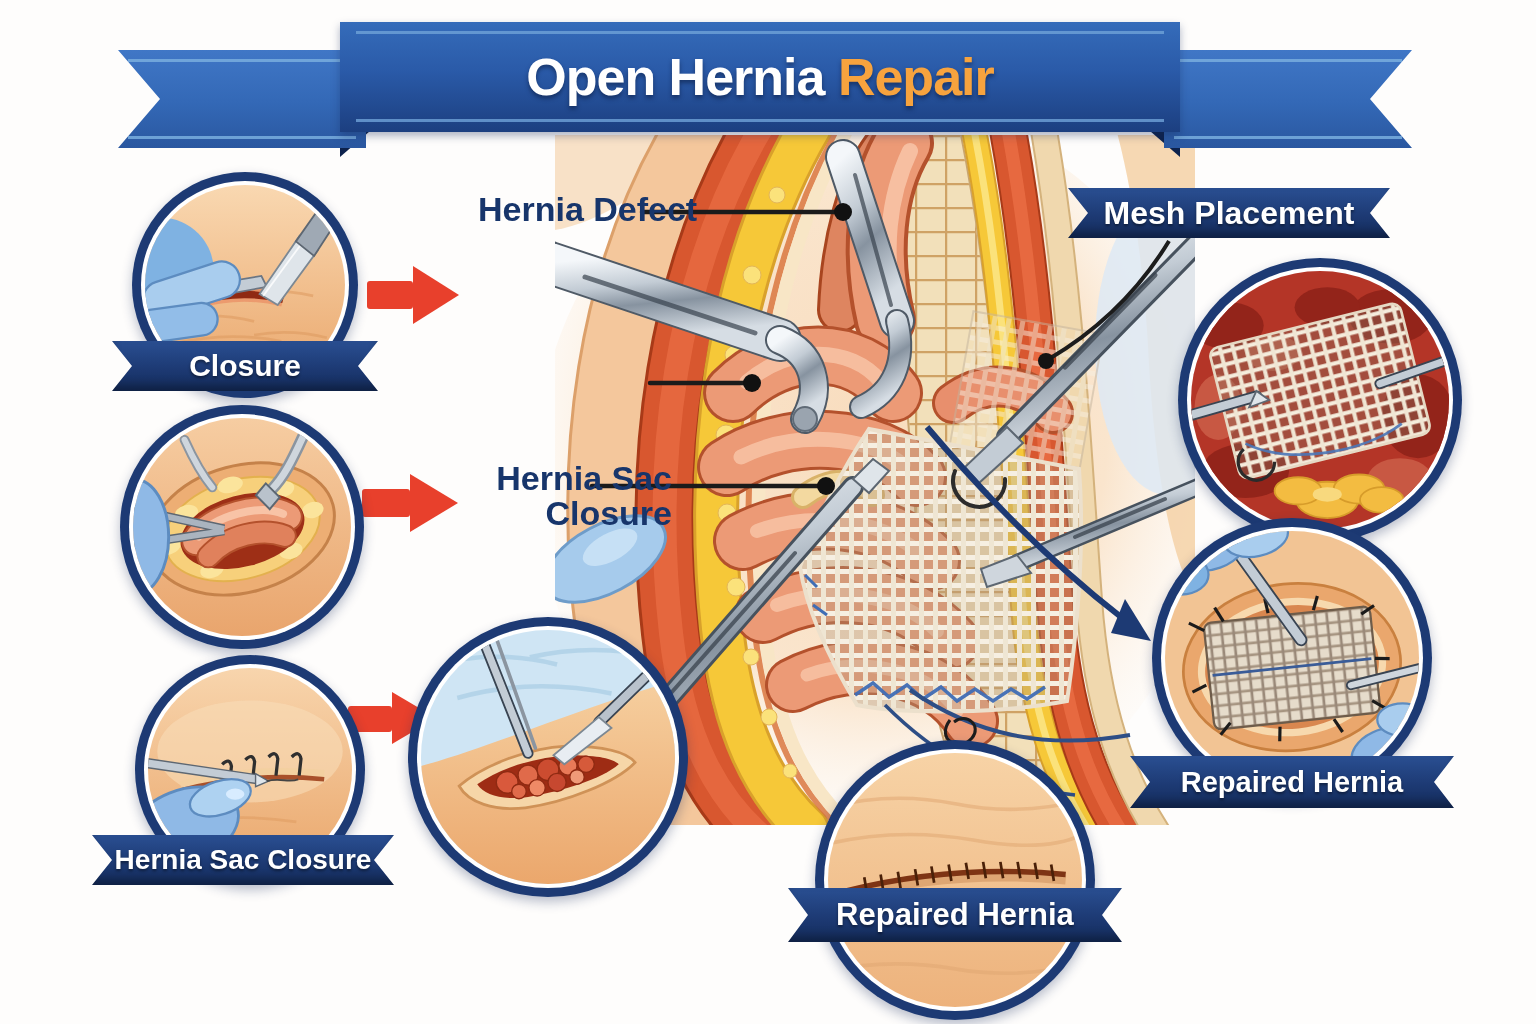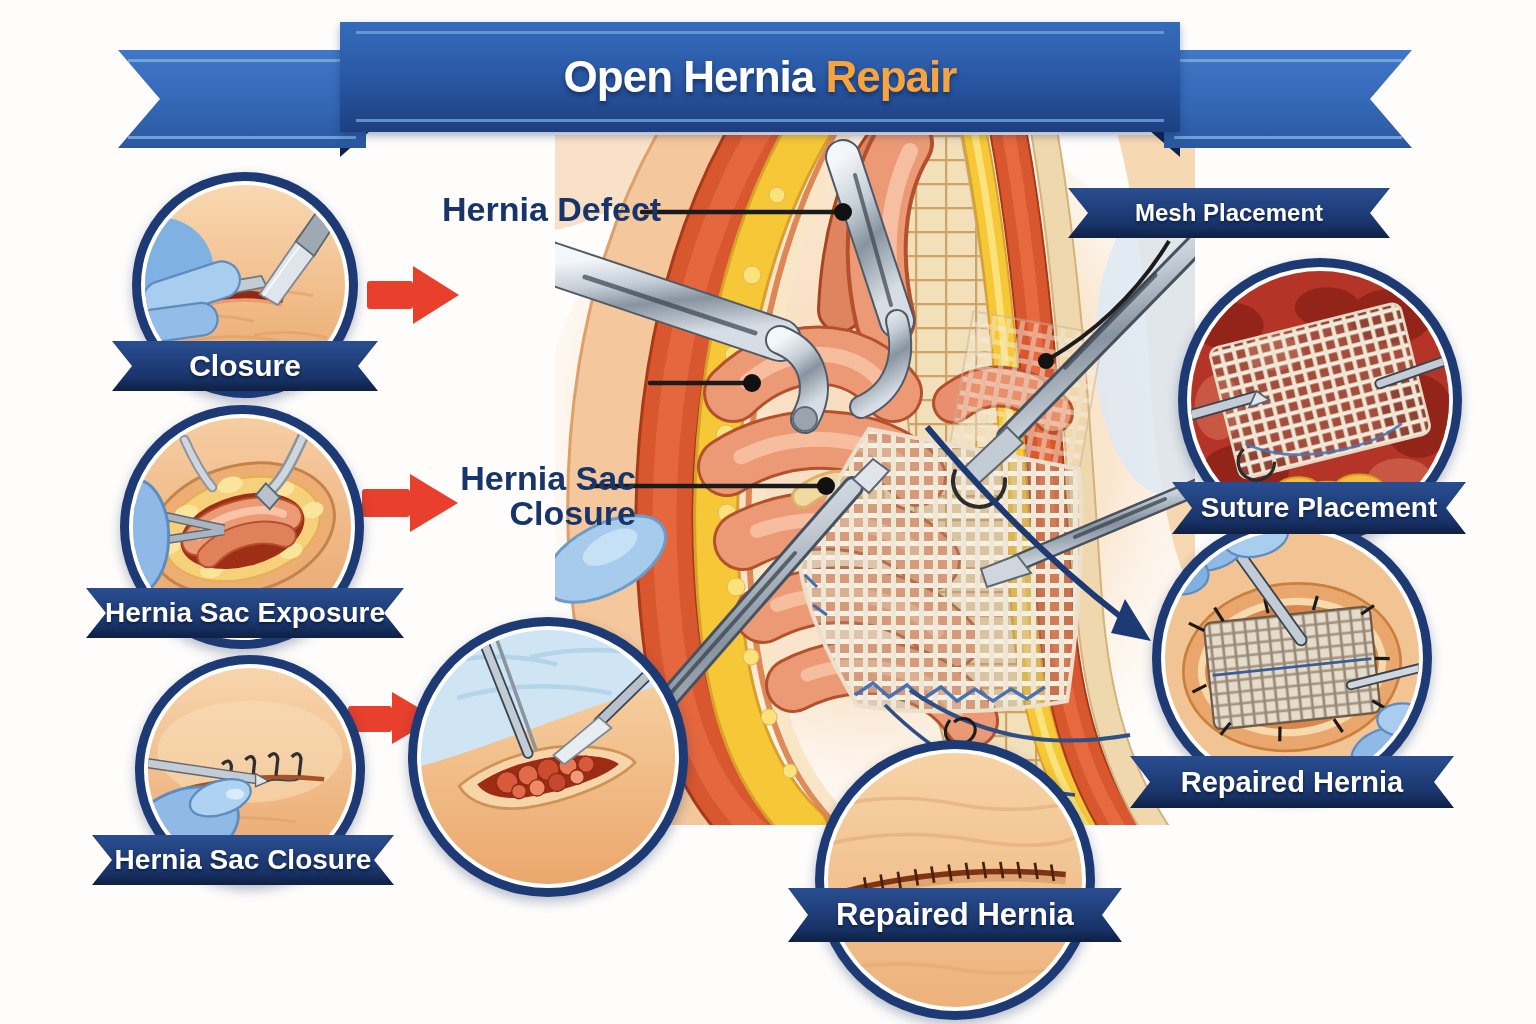--- a/index.html
+++ b/index.html
@@ -10,42 +10,42 @@
       background:linear-gradient(180deg,#4077c6 0%,#3368b6 55%,#2a57a0 100%);}
   .title-tail.left{left:118px;width:248px;clip-path:polygon(0 0,100% 0,100% 100%,0 100%,42px 50%);}
   .title-tail.right{left:1164px;width:248px;clip-path:polygon(0 0,100% 0,calc(100% - 42px) 50%,100% 100%,0 100%);}
   .title-tail::before,.title-tail::after{content:"";position:absolute;left:10px;right:10px;height:3px;background:#79aede;opacity:.85;}
   .title-tail::before{top:9px;} .title-tail::after{bottom:9px;}
   .title-center{position:absolute;left:340px;top:22px;width:840px;height:110px;z-index:7;
       background:linear-gradient(180deg,#356cba 0%,#2a5aa8 45%,#1c3f80 100%);
       display:flex;align-items:center;justify-content:center;box-shadow:0 4px 8px rgba(20,40,90,.35);}
   .title-center::before,.title-center::after{content:"";position:absolute;left:16px;right:16px;height:3px;background:#6fa3d8;opacity:.8;}
   .title-center::before{top:9px;} .title-center::after{bottom:10px;}
-  .title-text{font-size:44px;font-weight:bold;letter-spacing:-1px;color:#ffffff;
+  .title-text{font-size:52px;font-weight:bold;letter-spacing:-1px;color:#ffffff;
       text-shadow:0 3px 4px rgba(8,20,50,.5);white-space:nowrap;}
   .title-text .accent{color:#f7a33e;}
   .title-fold{position:absolute;top:131px;width:30px;height:26px;background:#0d224d;z-index:5;}
   .fold-l{left:340px;clip-path:polygon(0 0,100% 0,0 100%);}
   .fold-r{left:1150px;clip-path:polygon(0 0,100% 0,100% 100%);}
   
   .ribbon{position:absolute;z-index:5;display:flex;align-items:center;justify-content:center;
       background:linear-gradient(180deg,#2a4f92 0%,#1d3a74 55%,#142c5c 100%);
       color:#fff;font-weight:bold;text-align:center;
       clip-path:polygon(0 0,100% 0,calc(100% - 20px) 50%,100% 100%,0 100%,20px 50%);
       text-shadow:0 2px 3px rgba(0,0,0,.45);box-shadow:inset 0 -6px 10px rgba(0,0,0,.28);
       filter:drop-shadow(0 3px 3px rgba(20,30,60,.3));white-space:nowrap;}
   
   .circle{position:absolute;border-radius:50%;background:#1d3a74;z-index:3;
       box-shadow:0 5px 12px rgba(20,40,90,.3);}
   .circle .white{position:absolute;inset:9px;border-radius:50%;background:#fff;}
   .circle .content{position:absolute;inset:13px;border-radius:50%;overflow:hidden;}
   .circle svg{display:block;width:100%;height:100%;}
   
   .anno{position:absolute;z-index:6;color:#17356b;font-weight:bold;font-size:34px;
-      line-height:1.03;white-space:pre-line;}
+      line-height:1.03;white-space:pre-line;margin-left:36px;}
   
   #fig-svg{position:absolute;left:555px;top:135px;z-index:1;}
   #overlay-svg{position:absolute;left:0;top:0;z-index:2;pointer-events:none;}
 </style>
 </head>
 <body>
 
 <div id="page">
 
   <svg id="fig-svg" width="640" height="690" viewBox="0 0 640 690">
@@ -335,23 +335,20 @@
           <path d="M52,22 C62,44 70,58 80,70" stroke="#cfd6dd" stroke-width="6"></path>
         </g>
         <g>
           <path d="M0,92 L92,112 M0,128 L92,114" stroke="#5d6772" stroke-width="9" fill="none"></path>
           <path d="M0,92 L92,112 M0,128 L92,114" stroke="#aab4bf" stroke-width="6" fill="none"></path>
         </g>
         <ellipse cx="2" cy="120" rx="34" ry="58" fill="#8fb9e6" stroke="#5d8cc0" stroke-width="3"></ellipse>
       </svg>
     </div>
   </div>
-  <div class="ribbon" style="left:86px;top:588px;width:318px;height:50px;font-size:28px">
-      <span>Hernia Sac Exposure</span>
-    </div>
 
   <div class="circle" style="left:135px;top:655px;width:230px;height:230px">
     <div class="white"></div>
     <div class="content">
       <svg viewBox="0 0 220 220">
         <defs>
             <linearGradient id="c3s" x1="0" y1="0" x2="0" y2="1">
           <stop offset="0" stop-color="#f8d5ad"></stop>
               <stop offset="1" stop-color="#eaa76c"></stop>
             </linearGradient>
@@ -438,21 +435,21 @@
           <ellipse cx="18" cy="24" rx="34" ry="24" fill="#8fb9e6" stroke="#5d8cc0" stroke-width="2.5"></ellipse>
         </g>
       </svg>
     </div>
   </div>
 
   <div class="anno" style="left:442px;top:192px">Hernia Defect</div>
   <div class="anno" style="left:446px;top:461px;width:190px;text-align:right">Hernia Sac
 Closure</div>
 
-  <div class="ribbon" style="left:1068px;top:188px;width:322px;height:50px;font-size:24px">
+  <div class="ribbon" style="left:1068px;top:188px;width:322px;height:50px;font-size:32px">
       <span>Mesh Placement</span>
     </div>
 
   <div class="circle" style="left:1178px;top:258px;width:284px;height:284px">
     <div class="white"></div>
     <div class="content">
       <svg viewBox="0 0 284 284">
         <defs>
             <pattern id="mp5" width="14" height="14" patternUnits="userSpaceOnUse">
           <path d="M0 2.5 H14" stroke="#f5eddd" stroke-width="4.5"></path>
@@ -491,23 +488,20 @@
           <polygon points="72,132 86,142 64,150" fill="#dfe5ea" stroke="#5d6772" stroke-width="2"></polygon>
         </g>
         <g fill="none" stroke-linecap="round">
           <path d="M288,96 L208,124" stroke="#394452" stroke-width="12"></path>
           <path d="M288,96 L208,124" stroke="#c3ccd5" stroke-width="8"></path>
         </g>
         <path d="M58,196 a20 20 0 1 0 34,14" stroke="#2b2b2b" stroke-width="3.5" fill="none"></path>
       </svg>
     </div>
   </div>
-  <div class="ribbon" style="left:1172px;top:482px;width:294px;height:52px;font-size:28px">
-      <span>Suture Placement</span>
-    </div>
 
   <div class="circle" style="left:1152px;top:518px;width:280px;height:280px">
     <div class="white"></div>
     <div class="content">
       <svg viewBox="0 0 280 280">
         <defs>
             <pattern id="mp6" width="13" height="13" patternUnits="userSpaceOnUse">
           <path d="M0 2 H13" stroke="#9b8874" stroke-width="3"></path>
               <path d="M2 0 V13" stroke="#8c7a6a" stroke-width="3"></path>
         </pattern>

